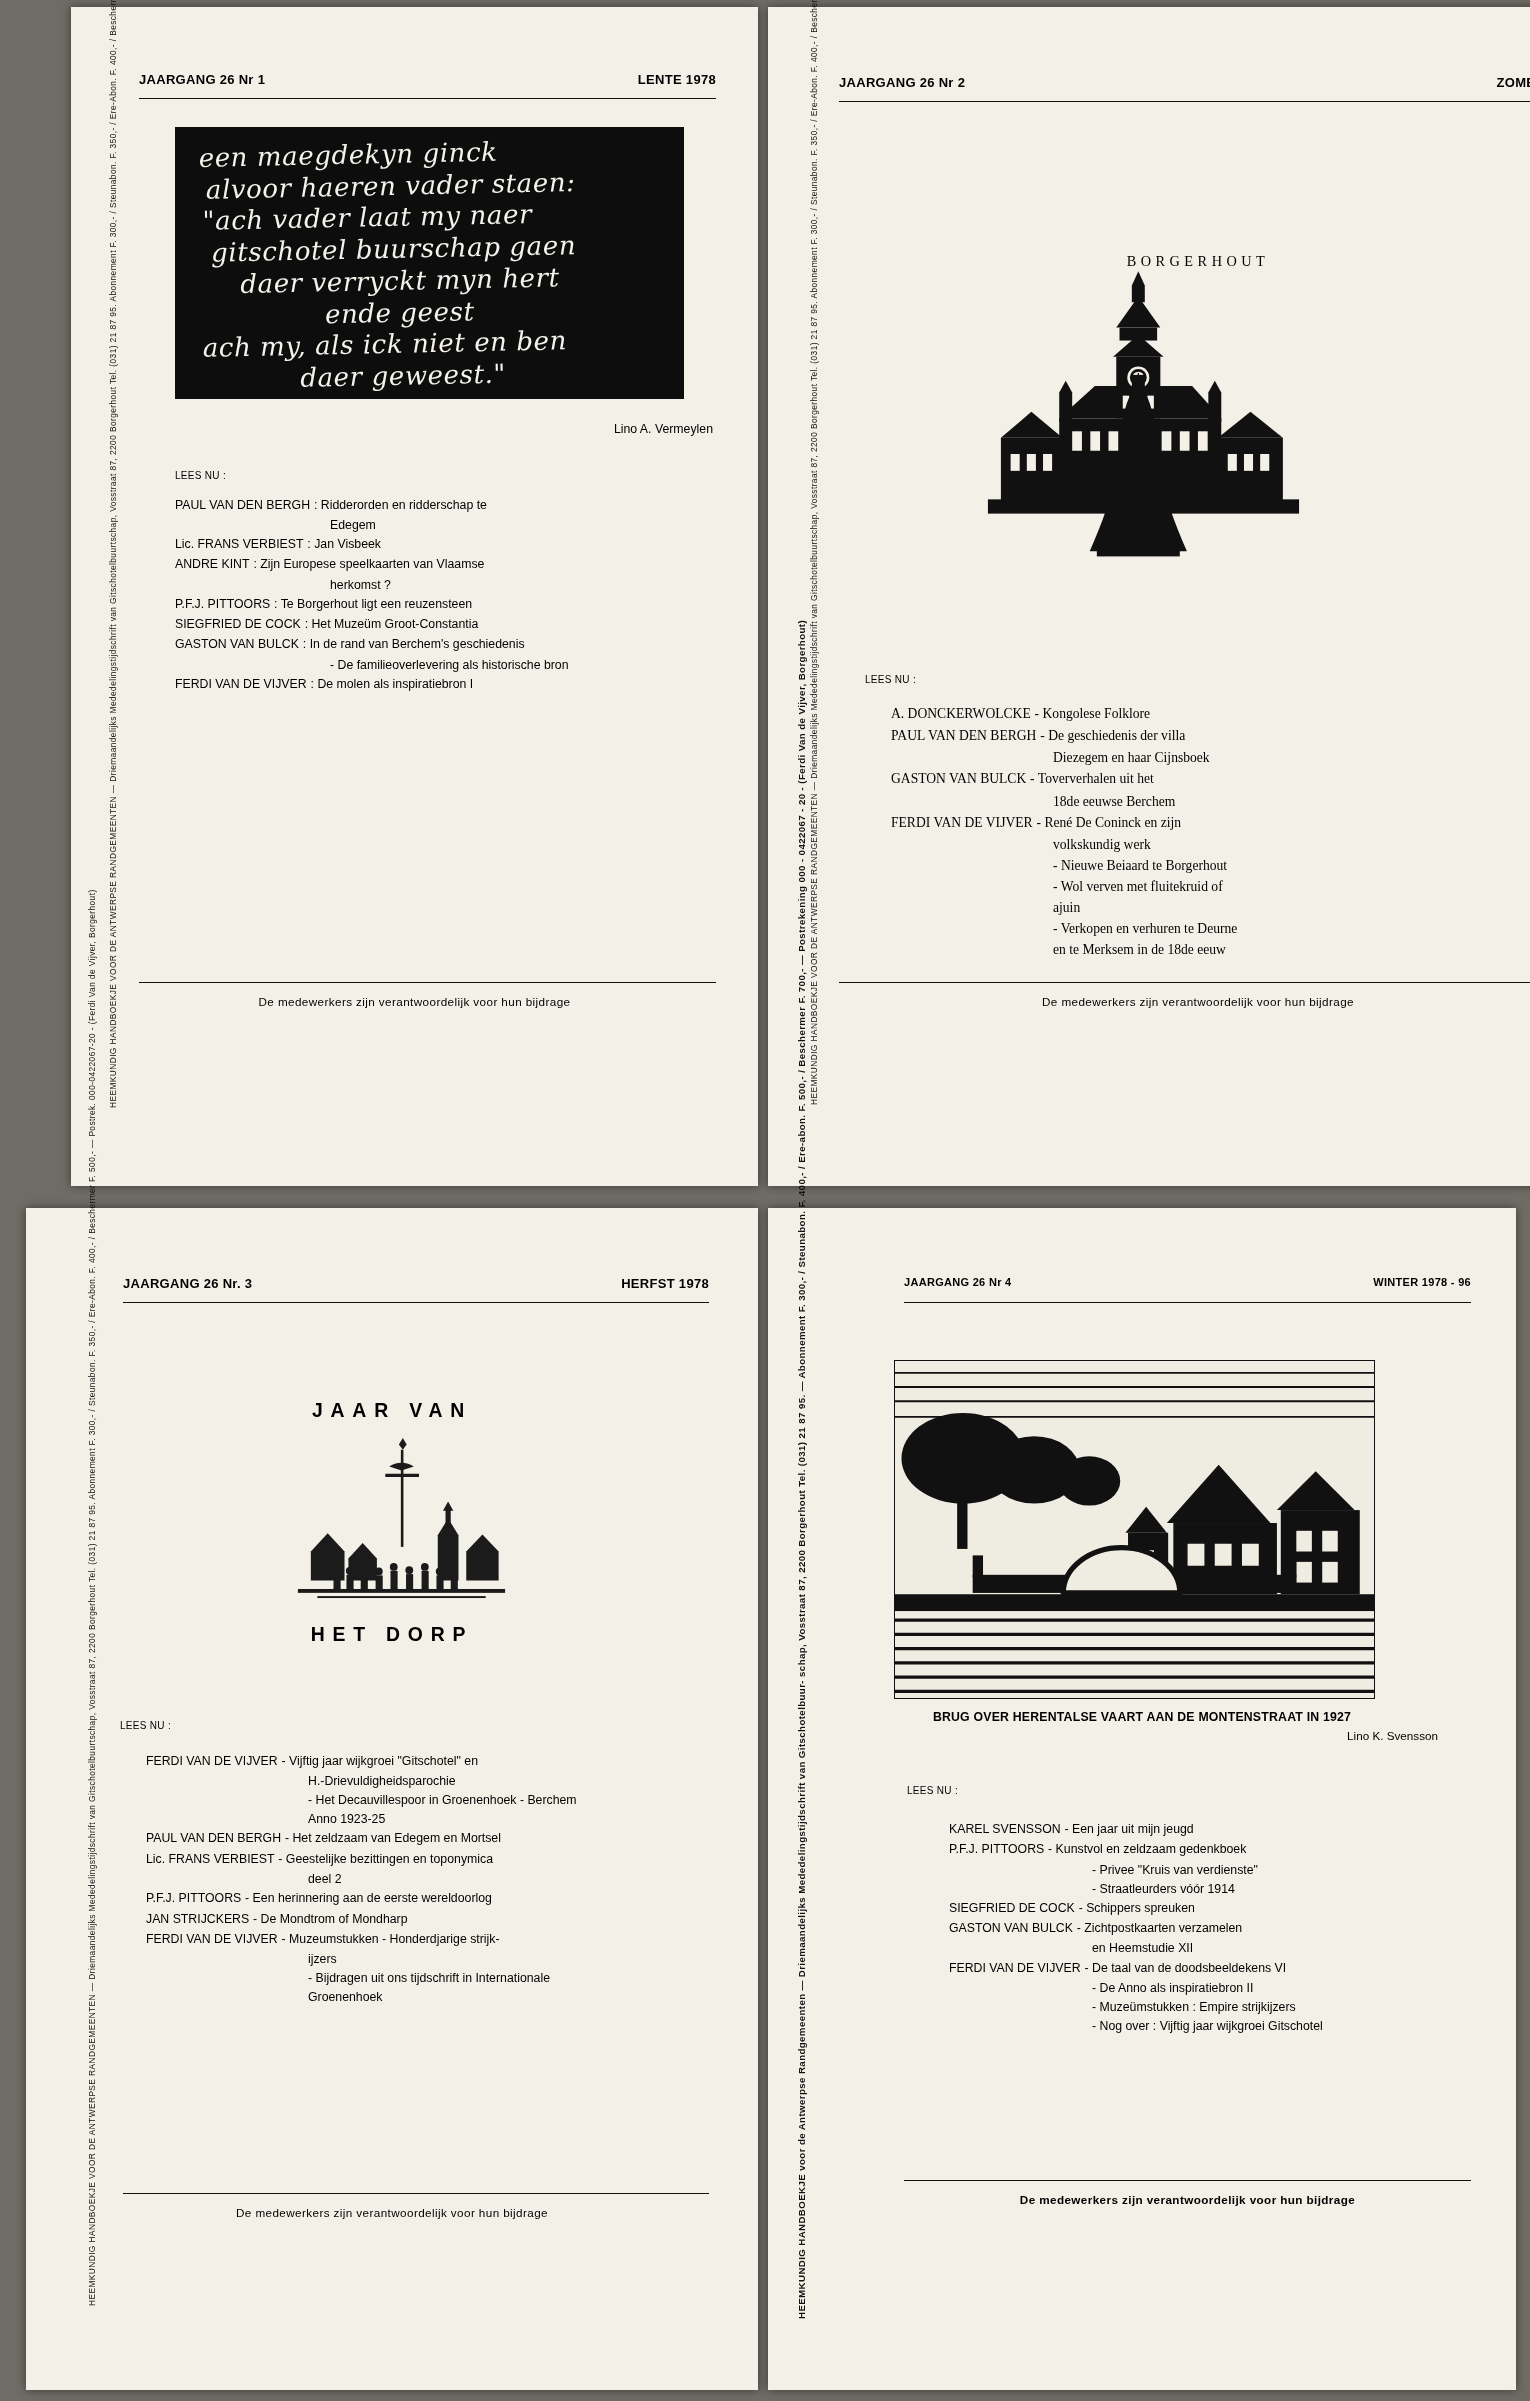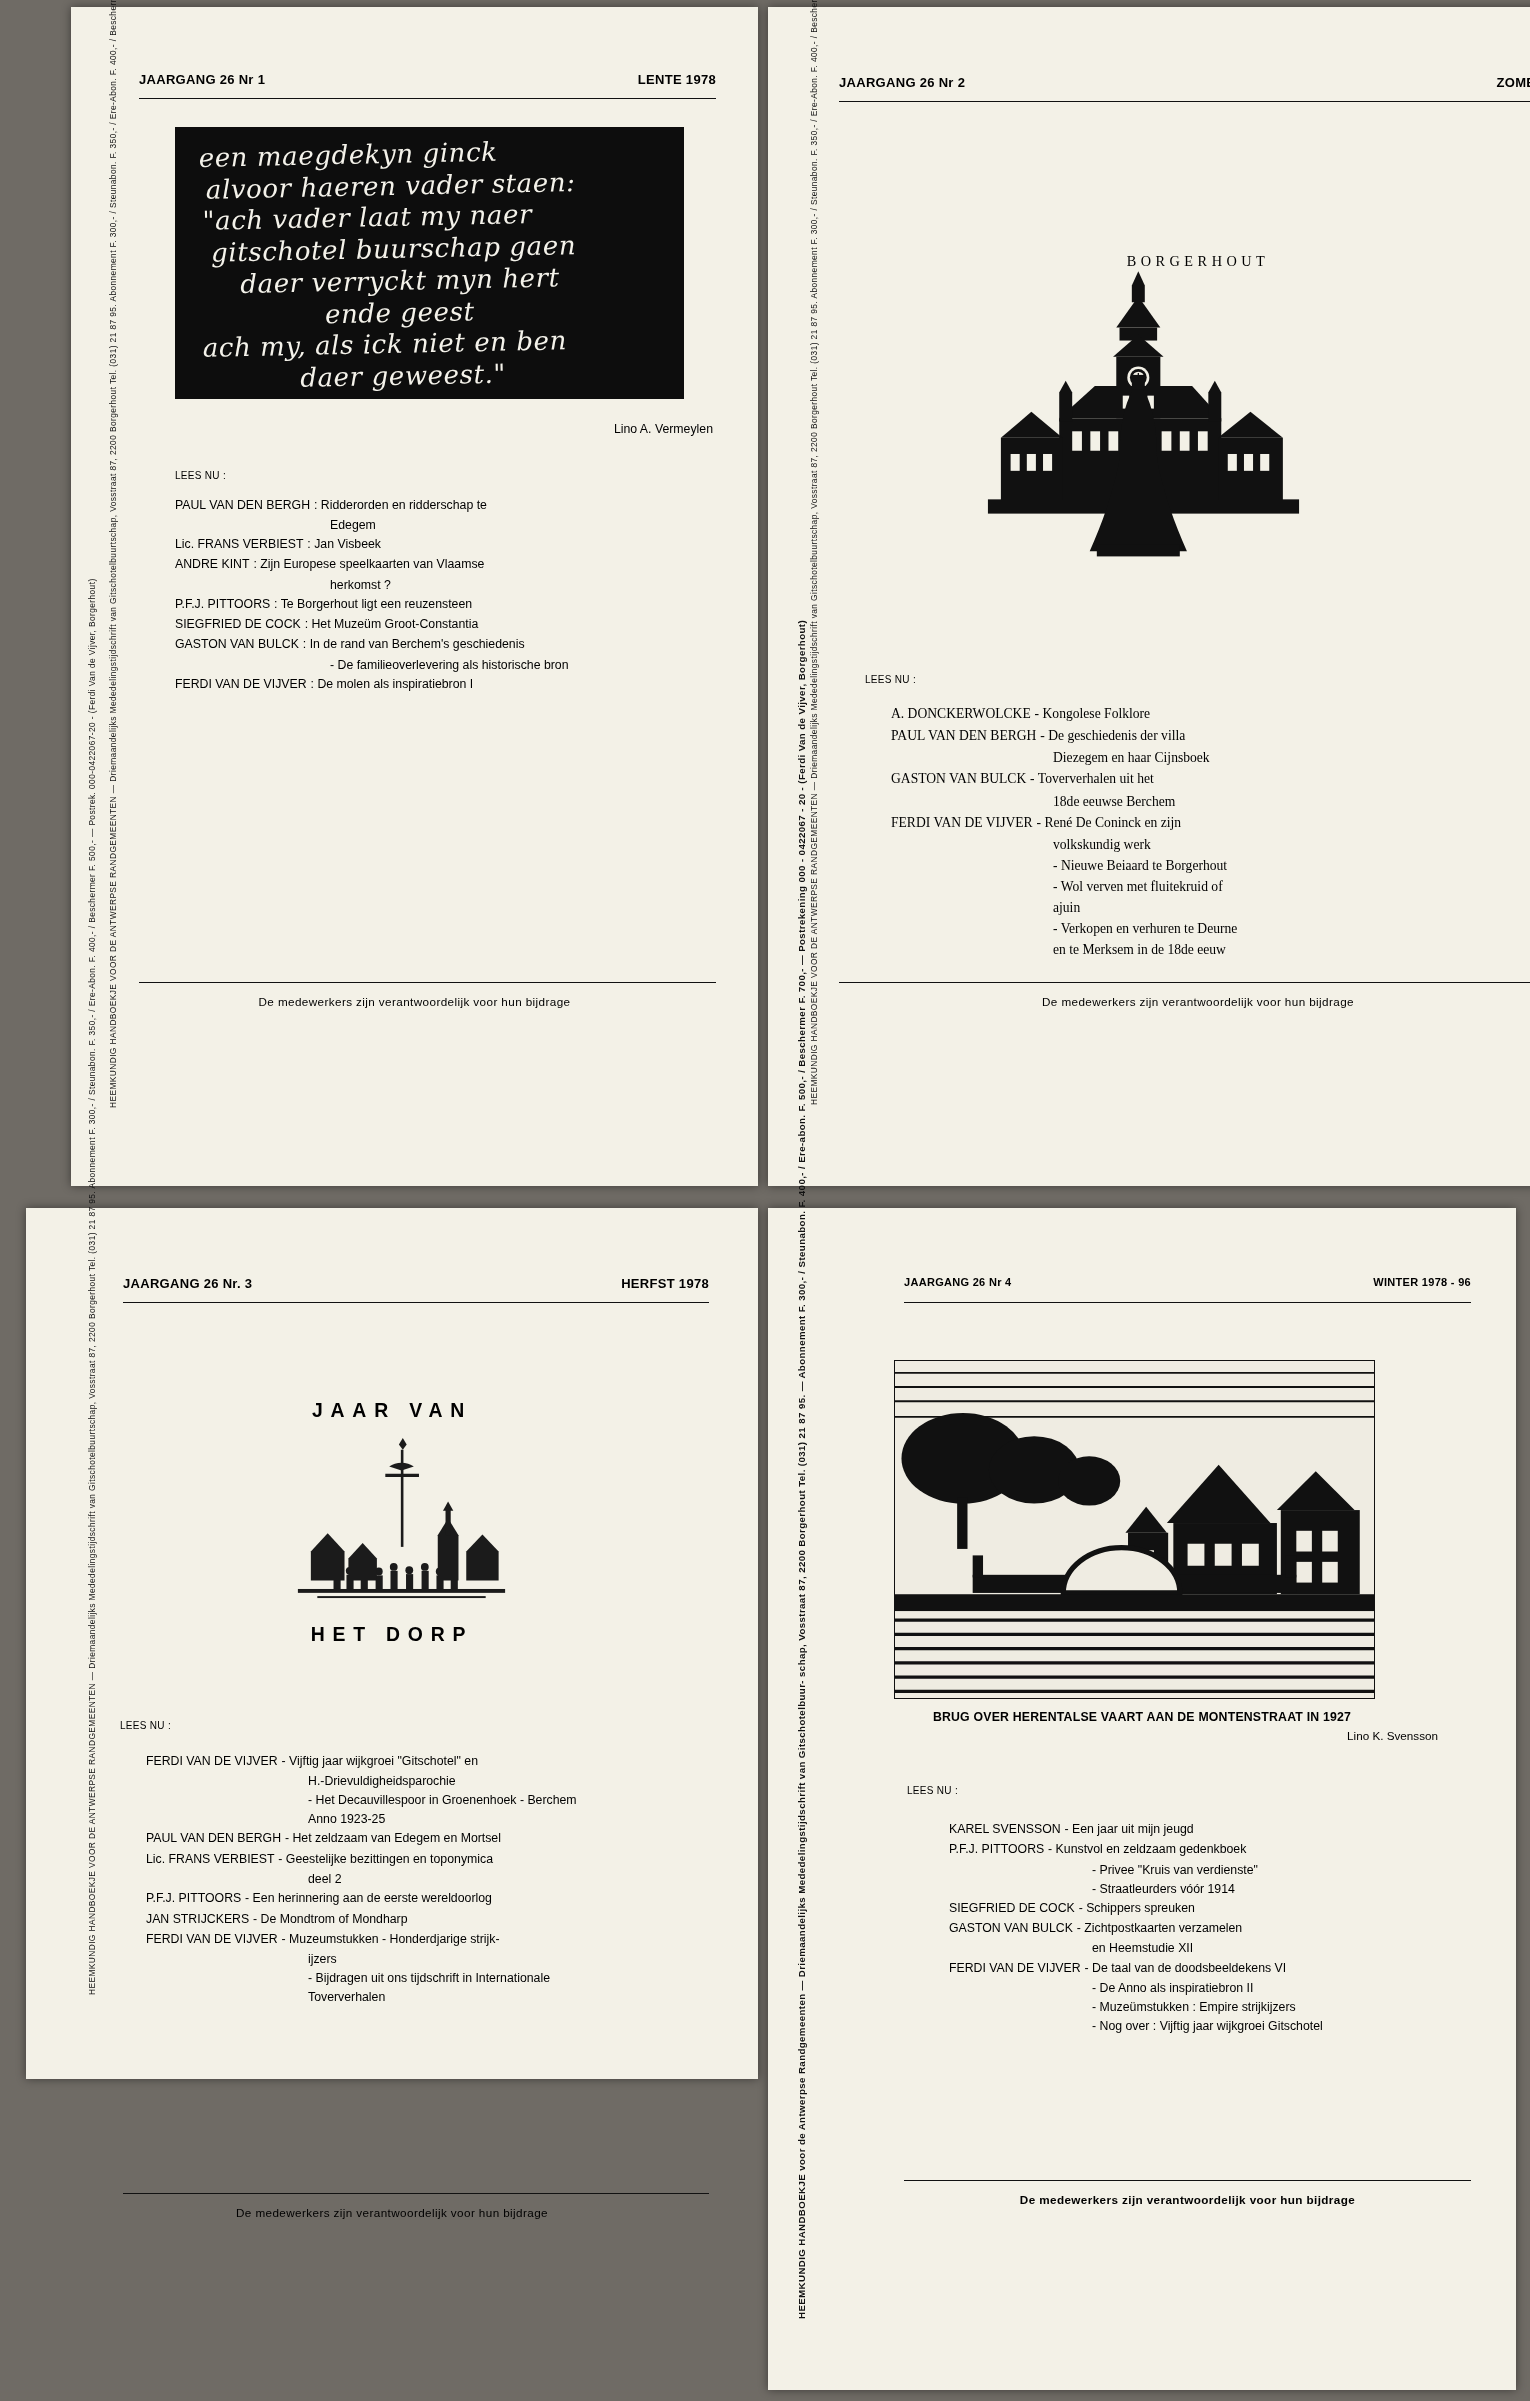--- a/index.html
+++ b/index.html
@@ -3,21 +3,21 @@
 <meta charset="utf-8">
 <style>
   html,body{margin:0;padding:0;background:#6e6a64;}
   body{font-family:"Liberation Sans", sans-serif;}
   #page{width:1531px;height:2401px;position:relative;background:#6f6b65;overflow:hidden;}
 
   .sheet{position:absolute;background:#f3f1e7;box-shadow:0 0 9px rgba(0,0,0,.45);}
   
   #c1{left:71px;top:6.5px;width:687px;height:1179px;}
   #c2{left:768px;top:6.5px;width:860px;height:1179px;}
-  #c3{left:26px;top:1208px;width:732px;height:871px;}
+  #c3{left:26px;top:1208px;width:732px;height:1182px;}
   #c4{left:768px;top:1208px;width:748px;height:1182px;}
 
   .inner{position:absolute;inset:0;padding:0;}
 
   
   .hdr{position:absolute;left:0;right:0;display:flex;justify-content:space-between;
        font-weight:bold;letter-spacing:0.3px;}
   .hdr .l{}
   .hdr .r{}
   .rule{position:absolute;height:1.3px;background:#111;}
@@ -307,21 +307,21 @@
           <div class="row">
             <span class="au">JAN STRIJCKERS</span>
             <span class="ti">- De Mondtrom of Mondharp</span>
           </div>
           <div class="row">
             <span class="au">FERDI VAN DE VIJVER</span>
             <span class="ti">- Muzeumstukken - Honderdjarige strijk-</span>
           </div>
           <div class="sub" style="margin-left: 162px;">ijzers</div>
           <div class="sub" style="margin-left: 162px;">- Bijdragen uit ons tijdschrift in Internationale</div>
-          <div class="sub" style="margin-left: 162px;">Toververhalen</div>
+          <div class="sub" style="margin-left: 162px;">Groenenhoek</div>
         </div>
 
       <div class="rule" style="left:97px;right:49px;top:985px;"></div>
       <div class="foot" style="top:998px;">De medewerkers zijn verantwoordelijk voor hun bijdrage</div>
     </div>
   </div>
 
   <div class="sheet" id="c4">
     <div class="inner">
       <div class="hdr" style="left:136px;right:45px;top:68px;font-size:11px;">

